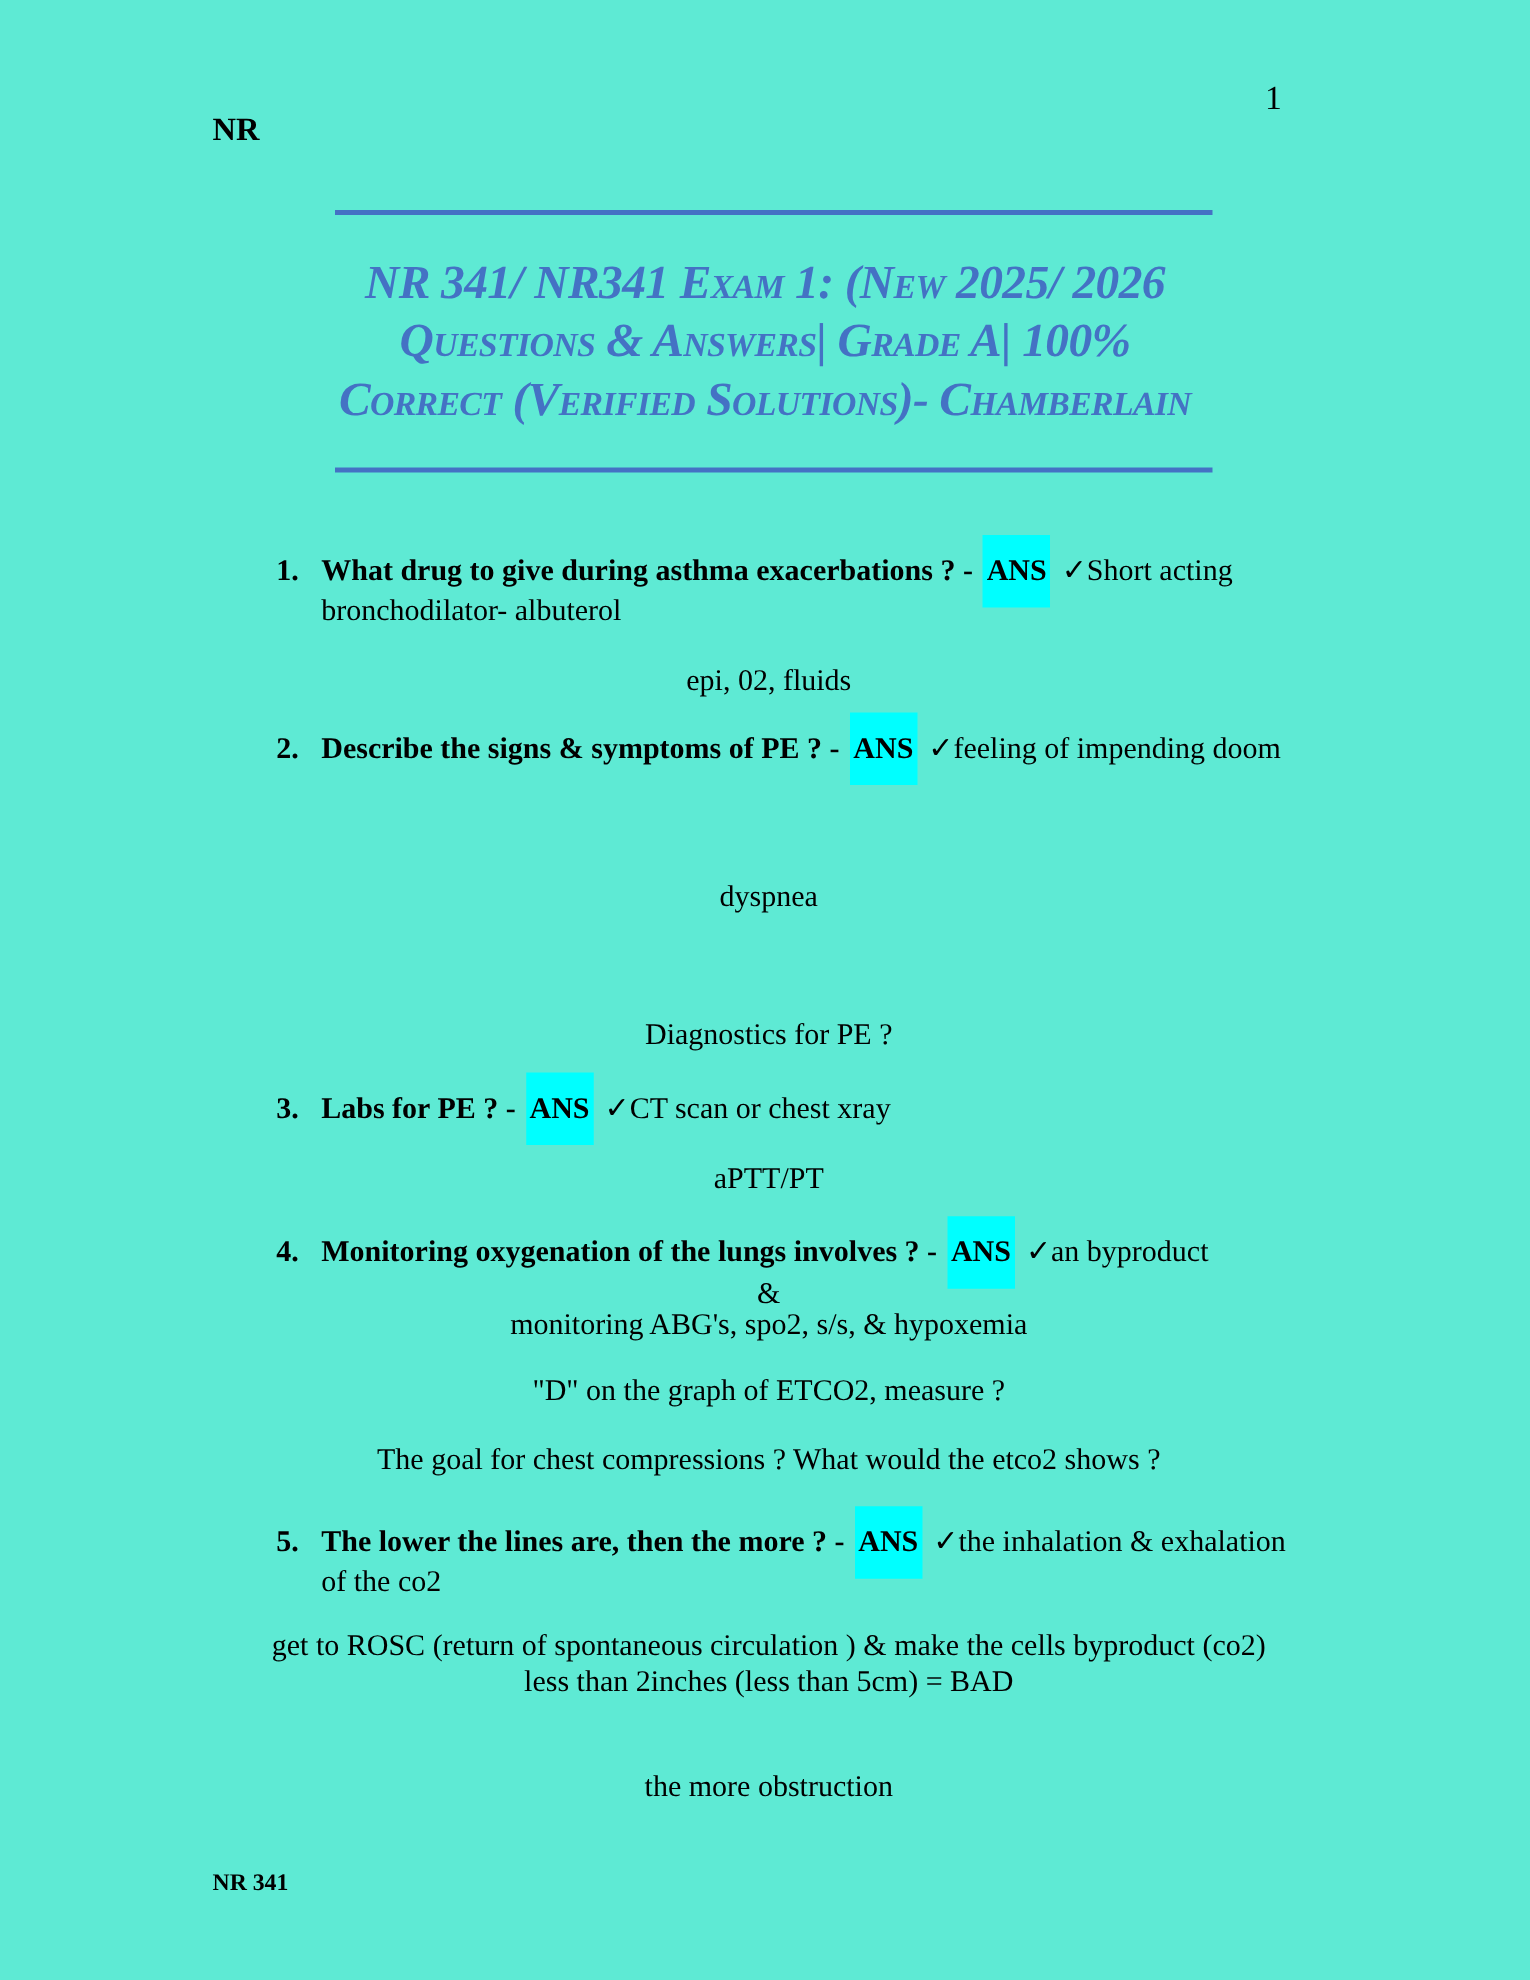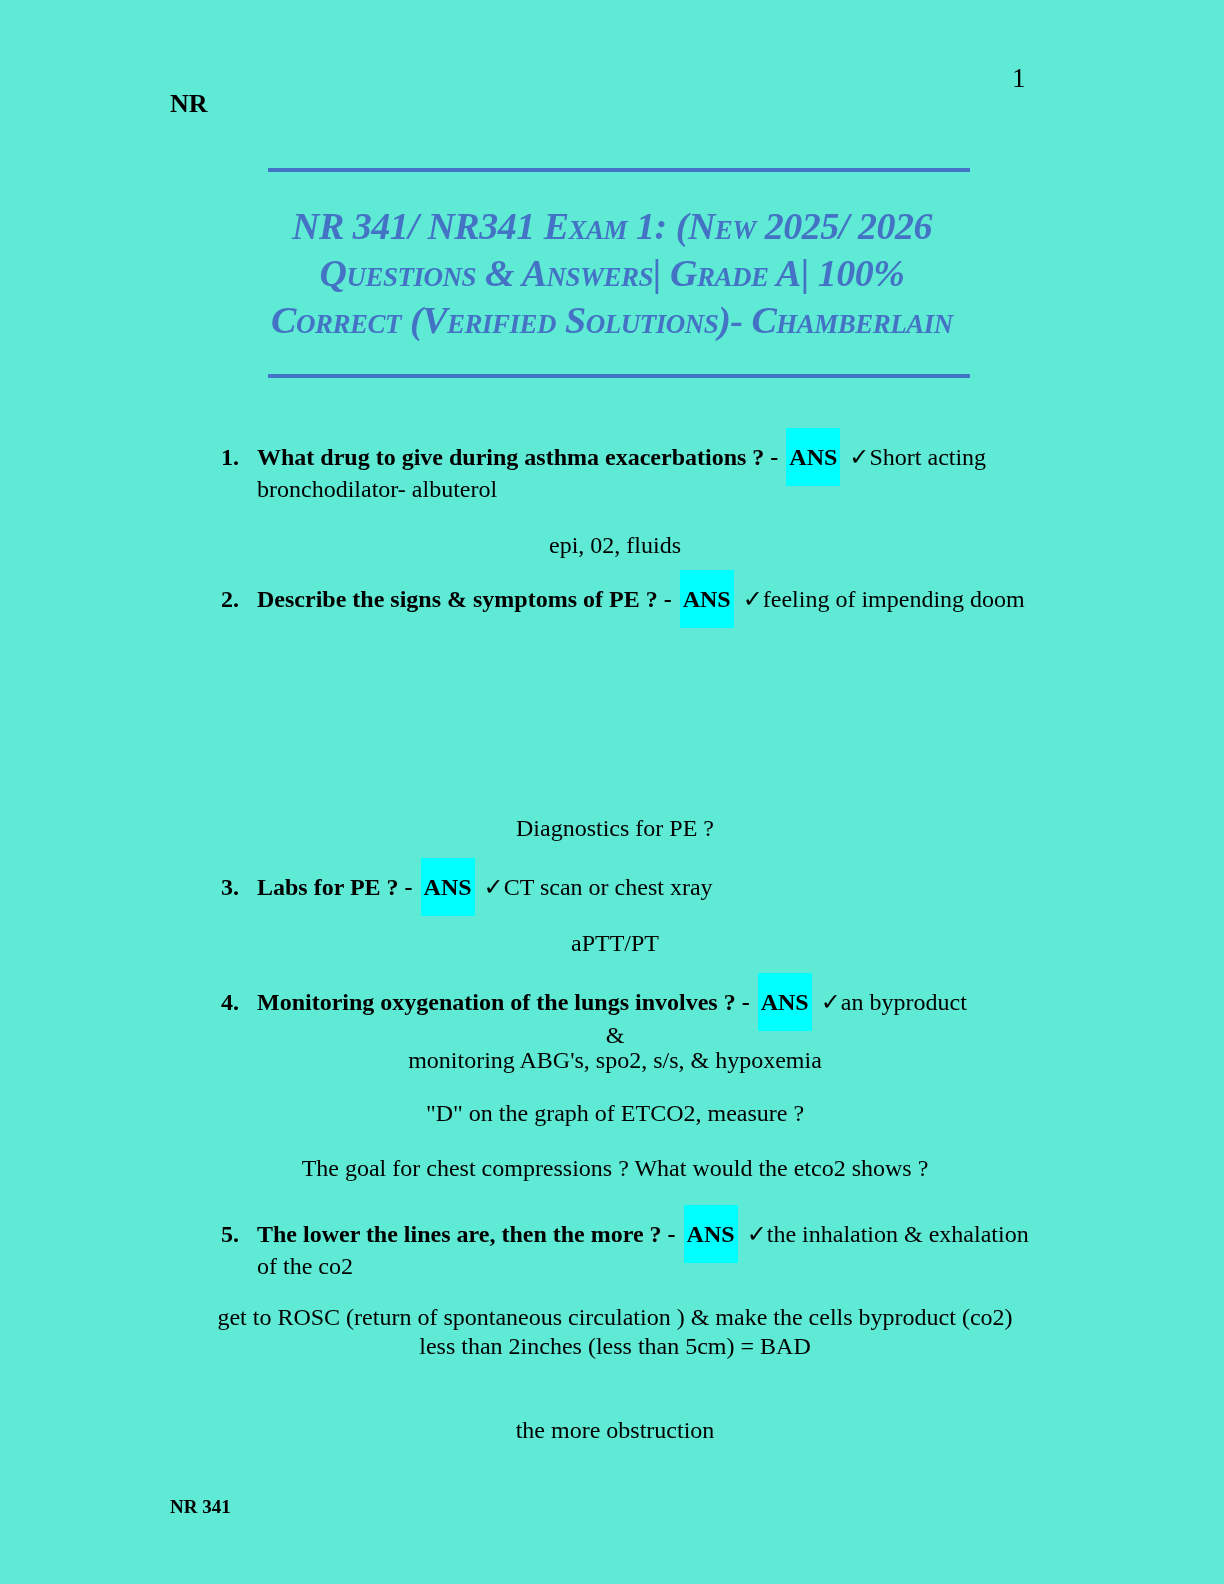--- a/index.html
+++ b/index.html
@@ -77,20 +77,21 @@
   <div class="rule rule-bottom"></div>
 
   <div class="qa-item" style="top:441px">
     <span class="qa-num">1.</span><span class="qa-q">What drug to give during asthma exacerbations ? -</span><span class="ans">ANS</span><span class="chk">✓</span><span class="qa-a">Short acting bronchodilator- albuterol</span>
   </div>
   <div class="cline" style="top:531px">epi, 02, fluids</div>
 
   <div class="qa-item" style="top:583px">
     <span class="qa-num">2.</span><span class="qa-q">Describe the signs &amp; symptoms of PE ? -</span><span class="ans">ANS</span><span class="chk">✓</span><span class="qa-a">feeling of impending doom</span>
   </div>
+  <div class="cline" style="top:704px">dyspnea</div>
   <div class="cline" style="top:814px">Diagnostics for PE ?</div>
 
   <div class="qa-item" style="top:871px">
     <span class="qa-num">3.</span><span class="qa-q">Labs for PE ? -</span><span class="ans">ANS</span><span class="chk">✓</span><span class="qa-a">CT scan or chest xray</span>
   </div>
   <div class="cline" style="top:929px">aPTT/PT</div>
 
   <div class="qa-item" style="top:986px">
     <span class="qa-num">4.</span><span class="qa-q">Monitoring oxygenation of the lungs involves ? -</span><span class="ans">ANS</span><span class="chk">✓</span><span class="qa-a">an byproduct</span>
   </div>

